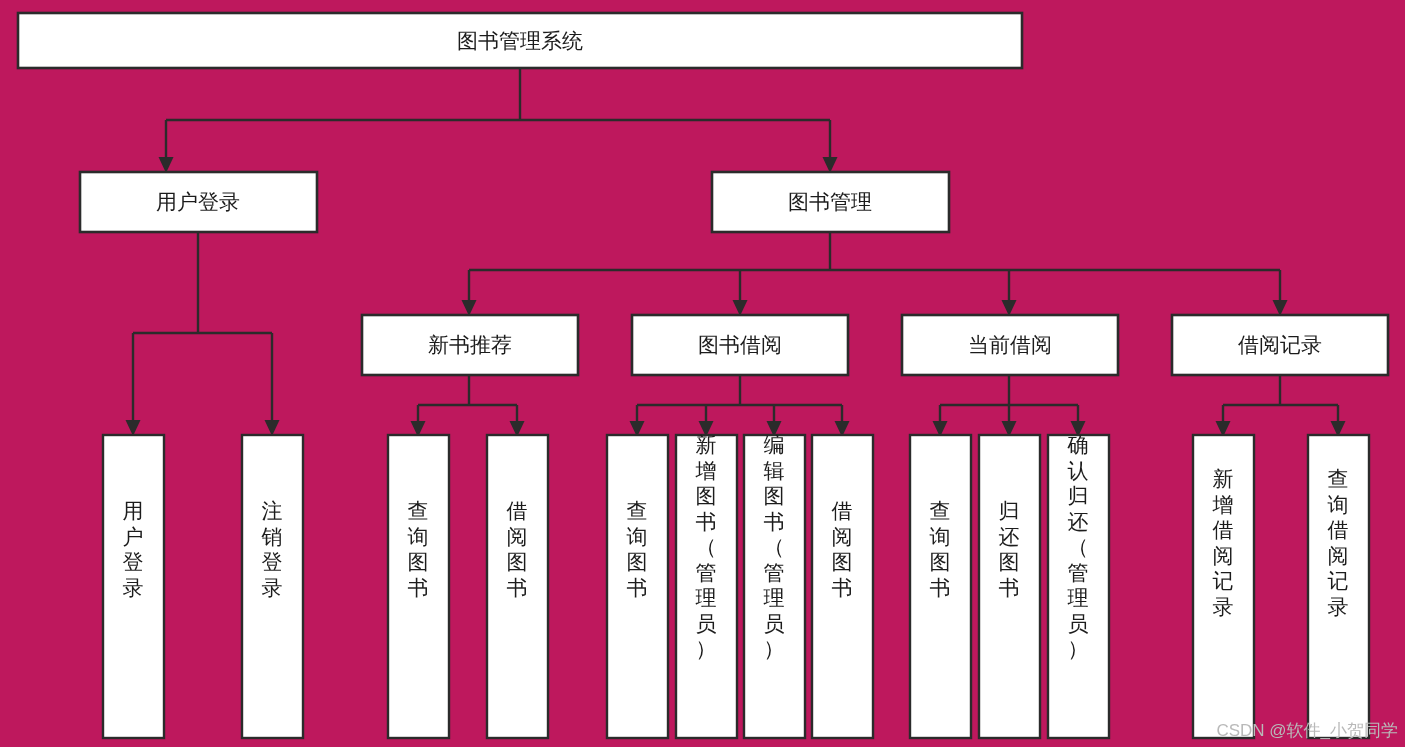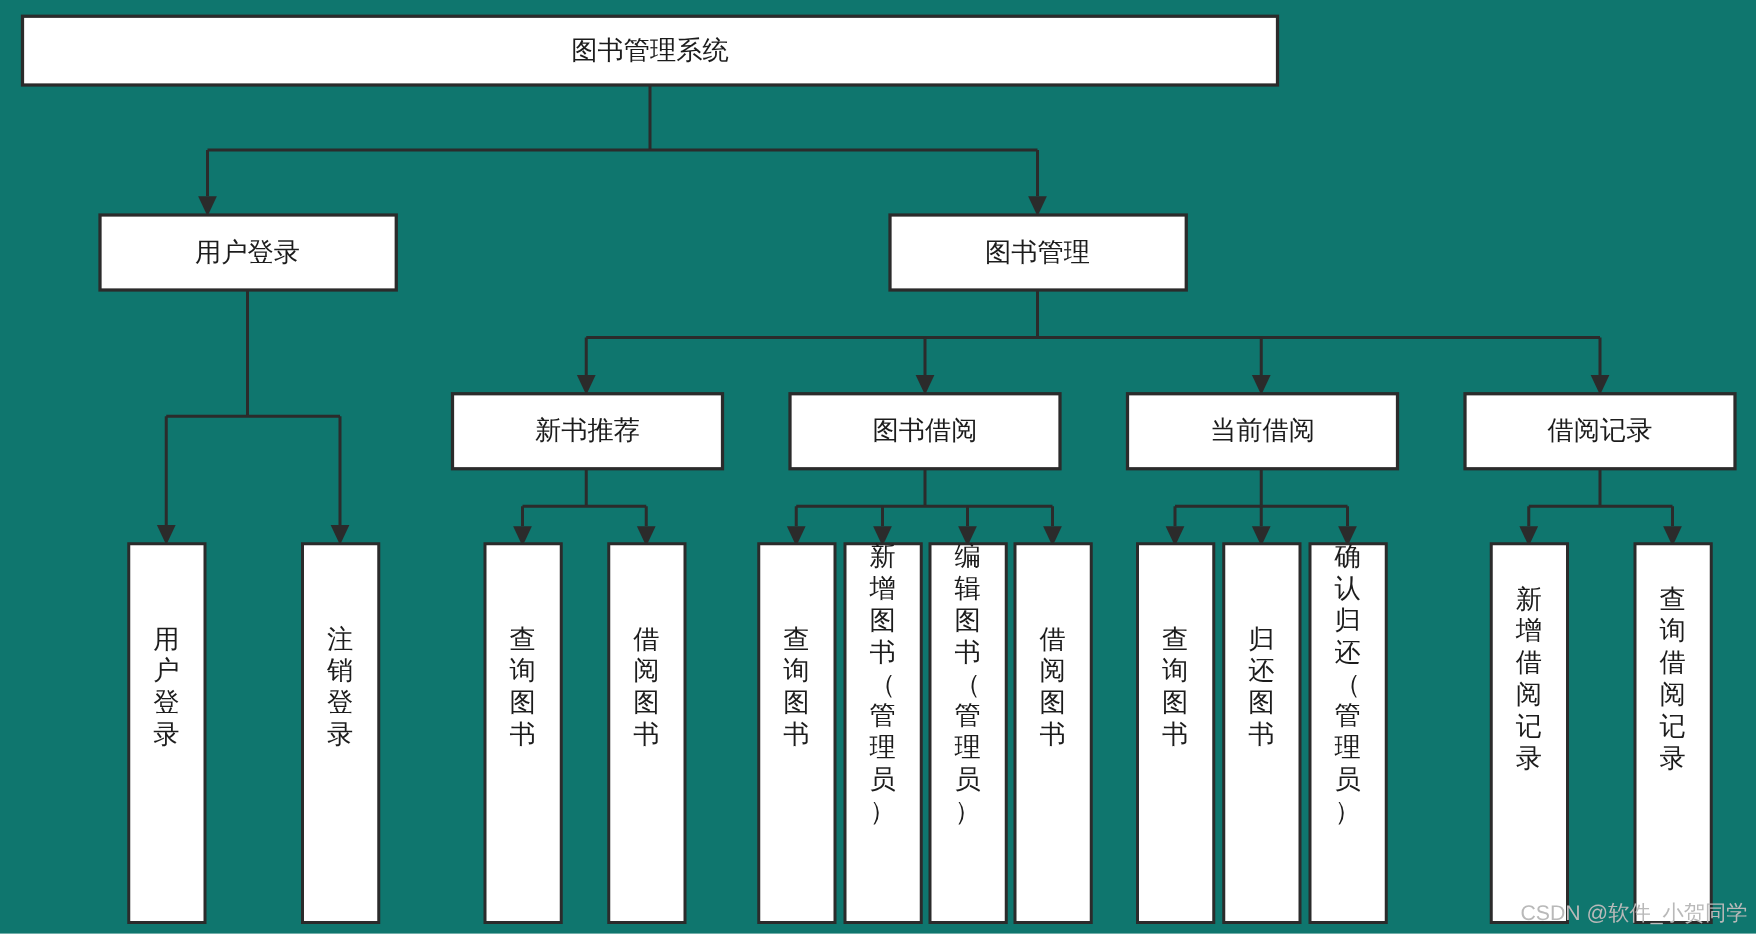--- a/index.html
+++ b/index.html
@@ -10,21 +10,21 @@
   body {
     width: 1405px;
     height: 747px;
     font-family: "Liberation Sans", "DejaVu Sans", sans-serif;
     overflow: hidden;
   }
   #diagram-root {
     position: relative;
     width: 1405px;
     height: 747px;
-    background: #0f766e;
+    background: #be185d;
     text-align: center;
   }
   svg#flowchart {
     display: block;
     width: 1405px;
     height: 747px;
   }
   .node-box {
     fill: #ffffff;
     stroke: #2b2b2b;

